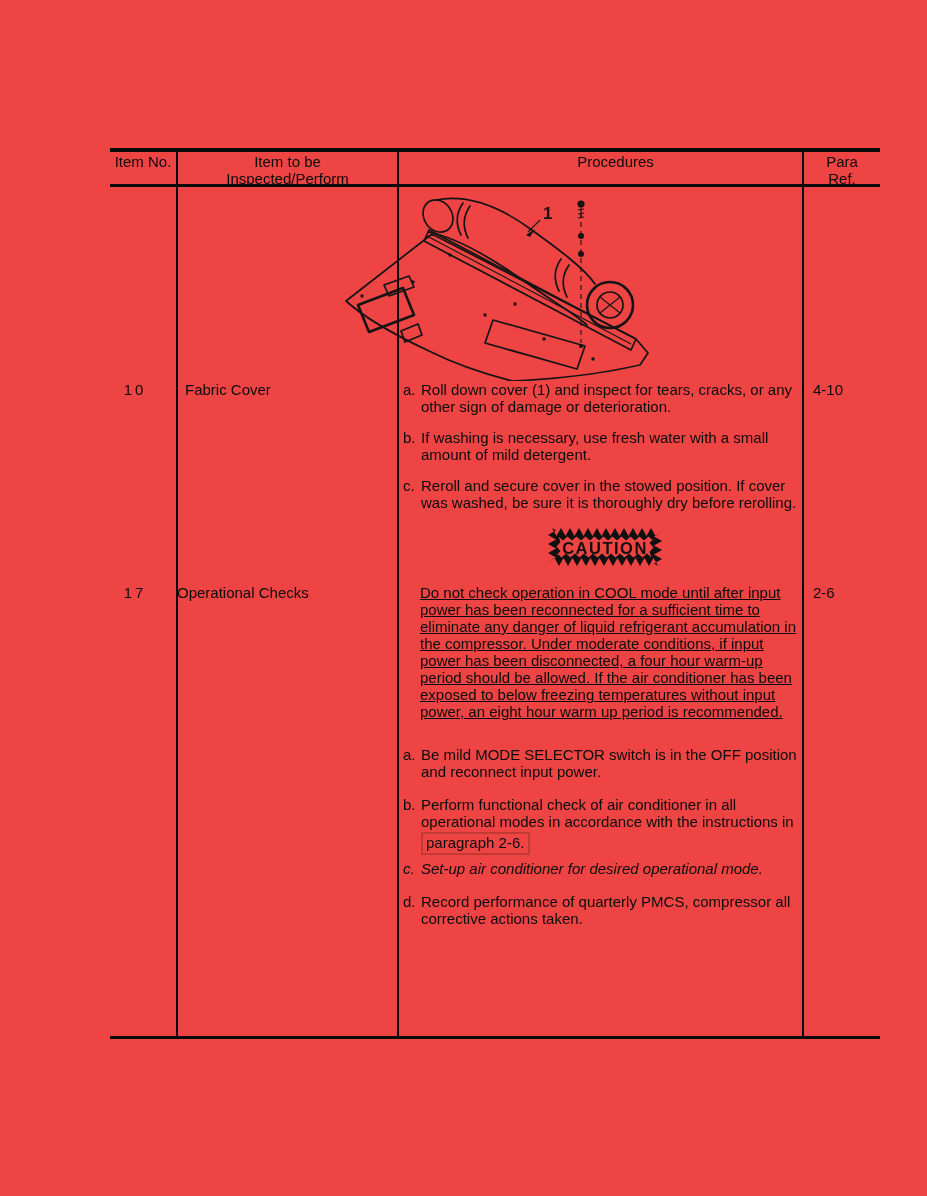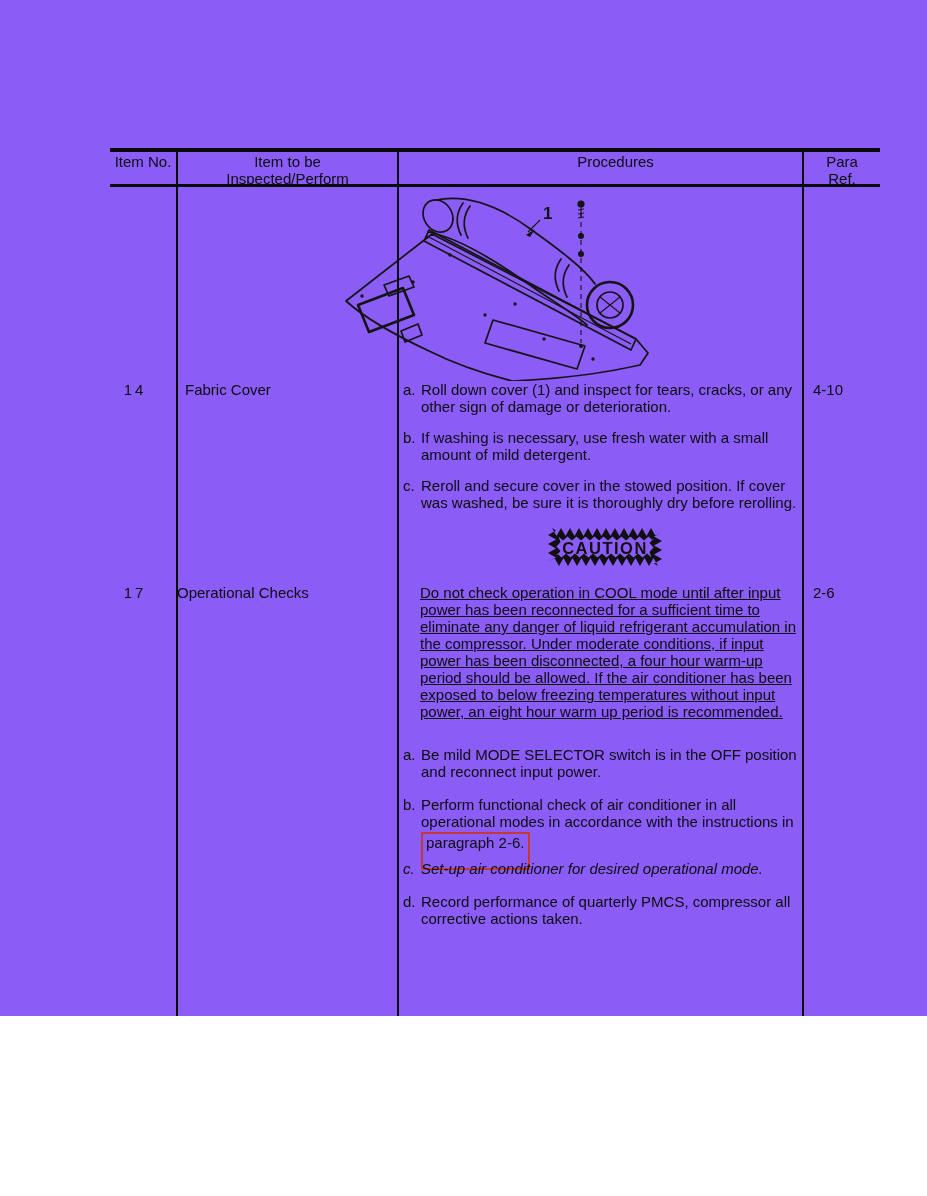--- a/index.html
+++ b/index.html
@@ -1,30 +1,30 @@
 <!DOCTYPE html>
 <html style="--hl: #c23a32;"><head>
 <meta charset="utf-8">
 <style>
   html,body{margin:0;padding:0;background:#fff;}
   .page{
-    position:relative;width:927px;height:1016px;background:#8b5cf6;
+    position:relative;width:927px;height:1196px;background:#ef4444;
     font-family:"Liberation Sans","DejaVu Sans",sans-serif;color:#101010;
     overflow:hidden;
   }
   .abs{position:absolute;}
   .rule{position:absolute;background:#0a0a0a;}
   .hdr{position:absolute;font-size:15px;line-height:17px;text-align:center;color:#0c0c0c;}
   .cell-text{position:absolute;font-size:15px;line-height:17px;color:#0c0c0c;}
   .item-no{letter-spacing:3px;text-align:center;width:56px;}
   .proc{position:absolute;font-size:15px;line-height:17px;color:#0c0c0c;padding-left:18px;}
   .proc .lbl{position:absolute;left:0;top:0;}
   .intro{position:absolute;font-size:15px;line-height:17px;color:#0c0c0c;text-decoration:underline;}
   .italic{font-style:italic;}
-  .boxed{border:2px solid var(--hl,#c0392b);padding:0px 4px 17px 3px;display:inline-block;margin-top:2px;}
+  .boxed{border:2px solid var(--hl,#c0392b);padding:0px 4px 2px 3px;display:inline-block;margin-top:2px;}
   .caution-text{font-weight:bold;letter-spacing:1.5px;}
   svg .ln{fill:none;stroke:#141414;stroke-width:1.7;stroke-linecap:round;stroke-linejoin:round;}
   svg .ln2{fill:none;stroke:#141414;stroke-width:2.6;stroke-linecap:round;stroke-linejoin:round;}
   svg .thin{fill:none;stroke:#141414;stroke-width:1.1;}
   svg .dot{fill:#141414;stroke:none;}
 </style>
 </head>
 <body>
 
 <div class="page">
@@ -86,21 +86,21 @@
     <polygon class="dot" points="189,42 198,36 193,44"></polygon>
 
     <path class="thin" style="stroke-dasharray:5 4;" d="M 244 20 L 244 150"></path>
     <circle class="dot" cx="244" cy="11" r="3.6"></circle>
     <path class="thin" d="M 244 14 L 244 25 M 241 17 L 247 16 M 241 21 L 247 20 M 241 25 L 247 24"></path>
     <circle class="dot" cx="244" cy="43" r="3"></circle>
     <circle class="dot" cx="244" cy="61" r="3"></circle>
     <circle class="dot" cx="244" cy="153" r="2"></circle>
   </svg>
 
-  <div class="cell-text item-no" style="left:107px;top:381px;">14</div>
+  <div class="cell-text item-no" style="left:107px;top:381px;">10</div>
   <div class="cell-text" style="left:185px;top:381px;width:205px;">Fabric Cover</div>
   <div class="cell-text" style="left:813px;top:381px;width:60px;">4-10</div>
 
   <div class="proc" style="left:403px;top:381px;width:392px;">
     <span class="lbl">a.</span><span>Roll down cover (1) and inspect for tears, cracks, or any other sign of damage or deterioration.</span>
   </div>
   <div class="proc" style="left:403px;top:429px;width:392px;">
     <span class="lbl">b.</span><span>If washing is necessary, use fresh water with a small amount of mild detergent.</span>
   </div>
   <div class="proc" style="left:403px;top:477px;width:392px;">

